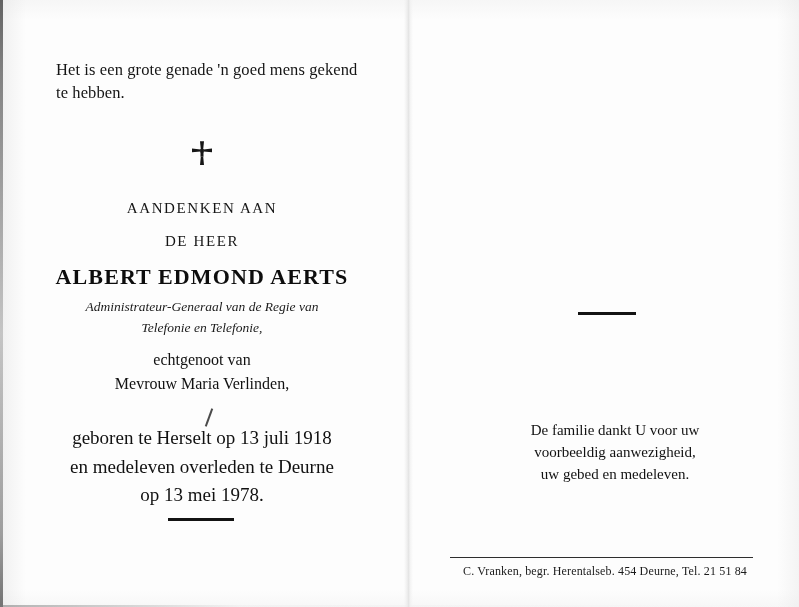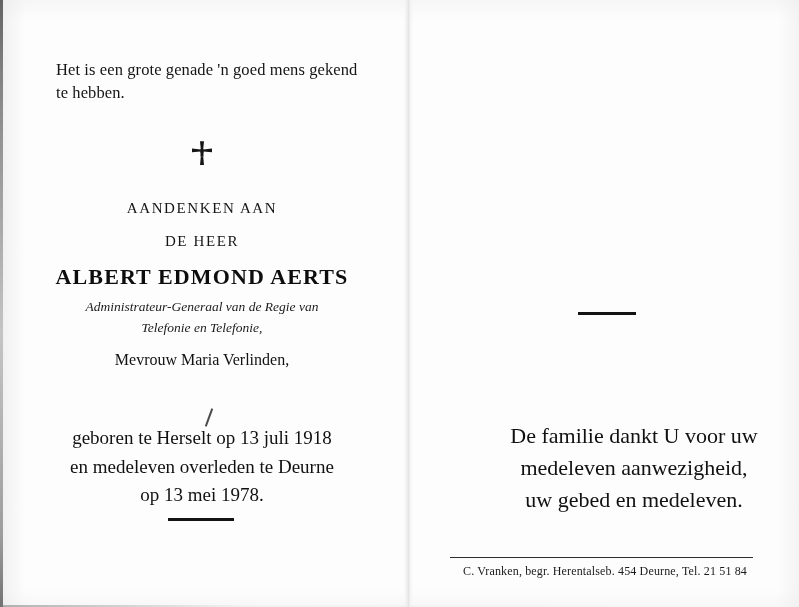--- a/index.html
+++ b/index.html
@@ -188,25 +188,25 @@
 
   .rule-right {
     left: 165px;
     top: 312px;
     width: 58px;
     height: 3px;
     background: #131313;
   }
 
   .thanks {
-    left: 56px;
+    left: 37px;
     top: 420px;
     width: 330px;
     text-align: center;
-    font-size: 22px;
+    font-size: 15px;
     line-height: 1.45;
   }
 
   .footer-rule {
     left: 37px;
     top: 557px;
     width: 303px;
     height: 1px;
     background: #2e2e2e;
   }
@@ -255,20 +255,21 @@
     </div>
 
     <div class="block name">ALBERT EDMOND AERTS</div>
 
     <div class="block role">
       <div>Administrateur-Generaal van de Regie van</div>
       <div>Telefonie en Telefonie,</div>
     </div>
 
     <div class="block spouse">
+      <div>echtgenoot van</div>
       <div>Mevrouw Maria Verlinden,</div>
     </div>
 
     <div class="slash"></div>
 
     <div class="block dates">
       <div>geboren te Herselt op 13 juli 1918</div>
       <div>en medeleven overleden te Deurne</div>
       <div>op 13 mei 1978.</div>
     </div>
@@ -278,21 +279,21 @@
 
   <div class="gutter"></div>
 
   <div class="page page-right">
 
 
     <div class="block rule-right"></div>
 
     <div class="block thanks">
       <div>De familie dankt U voor uw</div>
-      <div>medeleven aanwezigheid,</div>
+      <div>voorbeeldig aanwezigheid,</div>
       <div>uw gebed en medeleven.</div>
     </div>
 
     <div class="block footer-rule"></div>
     <div class="block footer-text">C. Vranken, begr. Herentalseb. 454 Deurne, Tel. 21 51 84</div>
   </div>
 
 </div>
 
 </body></html>

